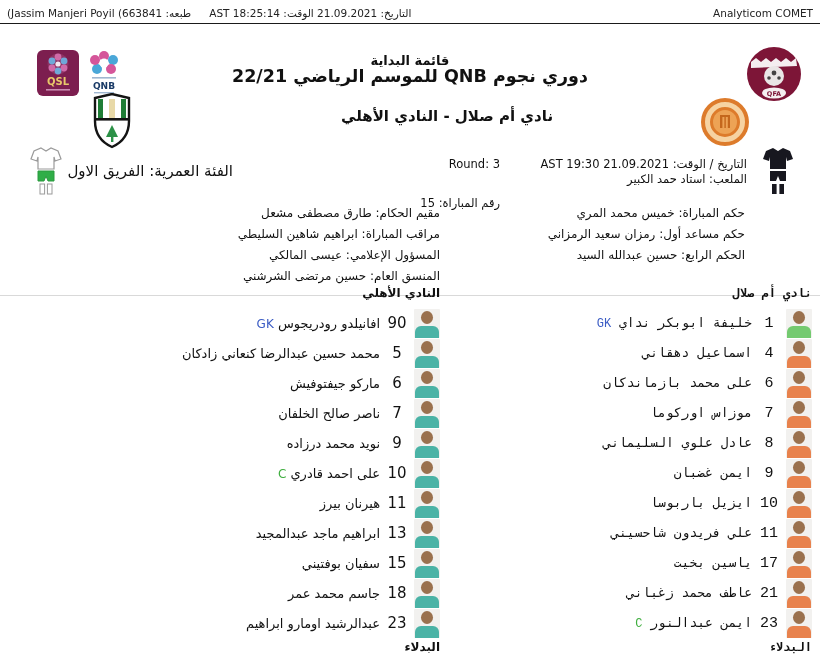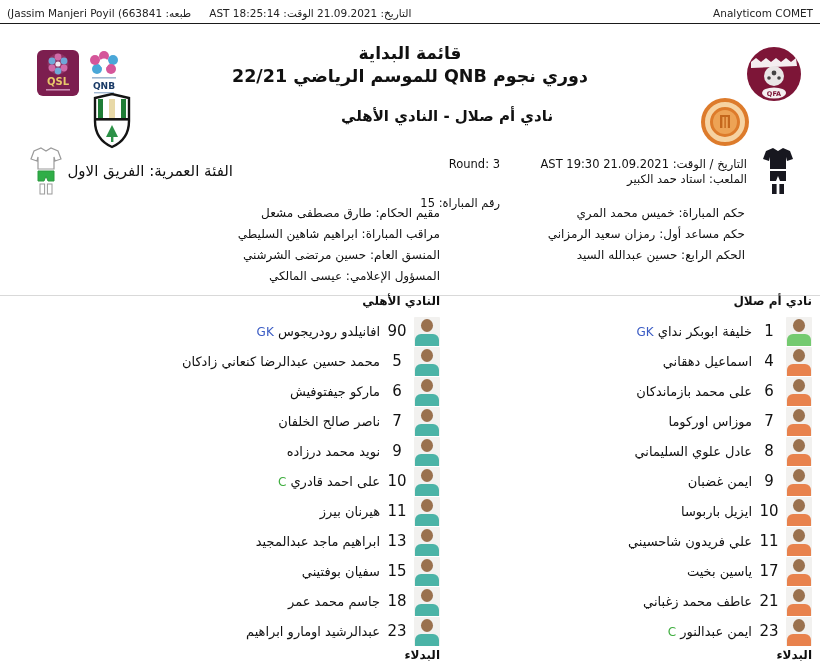--- a/index.html
+++ b/index.html
@@ -6,38 +6,38 @@
   .page{position:relative;width:820px;height:670px;background:#fff;overflow:hidden;
         font-family:"DejaVu Sans","Liberation Sans",sans-serif;color:#111;}
   
   .topbar{position:absolute;top:0;left:0;right:0;height:24px;display:flex;align-items:flex-end;
           padding:0 7px 4px 7px;box-sizing:border-box;border-bottom:1.5px solid #1a1a1a;font-size:10.5px;color:#222;}
   .topbar .printed{white-space:nowrap;}
   .topbar .pdate{margin-left:18px;white-space:nowrap;}
   .topbar .app{margin-left:auto;white-space:nowrap;}
   
   .t{position:absolute;left:0;width:100%;text-align:center;font-weight:bold;}
-  .t1{top:43px;font-size:17px;}
+  .t1{top:53px;font-size:13px;}
   .t2{top:66px;font-size:17.5px;}
   .t3{top:107px;font-size:15px;margin-left:37px;}
   
   .abs{position:absolute;}
   
   .dt-block{position:absolute;top:157px;right:73px;font-size:11.5px;line-height:15px;direction:rtl;}
   .round-block{position:absolute;top:157px;right:320px;text-align:right;font-size:11.5px;line-height:15px;}
   .round-block .rtl{direction:rtl;margin-top:24px;}
   .age{position:absolute;top:162px;right:587px;font-size:15px;direction:rtl;white-space:nowrap;}
   
   .off{position:absolute;top:203px;text-align:right;font-size:12px;line-height:21px;direction:rtl;}
   .off-home{right:75px;}
   .off-away{right:380px;}
   .sep{position:absolute;top:295px;left:0;right:0;border-top:1px solid #d9d9d9;}
   
-  .col{position:absolute;top:291px;width:302px;}
-  .col-home{right:8px;}
+  .col{position:absolute;top:283px;width:302px;}
+  .col-home{right:8px;font-family:Liberation Mono, monospace;}
   .col-away{right:380px;}
   .col-header{direction:rtl;text-align:right;font-weight:bold;font-size:12px;height:25px;box-sizing:border-box;padding-top:3px;}
   .prow{display:flex;direction:rtl;align-items:center;height:30px;gap:7px;}
   .avatar{width:26px;height:29px;position:relative;background:#f2f1ef;flex:none;overflow:hidden;border-radius:1px;}
   .avatar .head{position:absolute;top:2px;left:50%;transform:translateX(-50%);width:12px;height:13px;border-radius:50%;background:#9a714e;}
   .avatar .shirt{position:absolute;bottom:0;left:50%;transform:translateX(-50%);width:24px;height:12px;border-radius:6px 6px 0 0;}
   .pnum{width:20px;flex:none;text-align:center;font-size:15px;}
   .pname{font-size:13px;white-space:nowrap;}
   .tag{font-size:12px;margin-left:23px;}
   .subs{direction:rtl;text-align:right;font-weight:bold;font-size:12px;margin-top:2px;}
@@ -141,22 +141,22 @@
   <div class="age">الفئة العمرية: الفريق الاول</div>
 
   <div class="off off-home">
     <div>حكم المباراة: خميس محمد المري</div>
     <div>حكم مساعد أول: رمزان سعيد الرمزاني</div>
     <div>الحكم الرابع: حسين عبدالله السيد</div>
   </div>
   <div class="off off-away">
     <div>مقيم الحكام: طارق مصطفى مشعل</div>
     <div>مراقب المباراة: ابراهيم شاهين السليطي</div>
+    <div>المسؤول الإعلامي: عيسى المالكي</div>
     <div>المنسق العام: حسين مرتضى الشرشني</div>
-    <div>المسؤول الإعلامي: عيسى المالكي</div>
   </div>
 
   <div class="sep"></div>
 
   <div class="col col-home">
     <div class="col-header">نادي أم صلال</div>
     <div id="home-rows">
         <div class="prow">
     <span class="avatar">
       <span class="head"></span>

